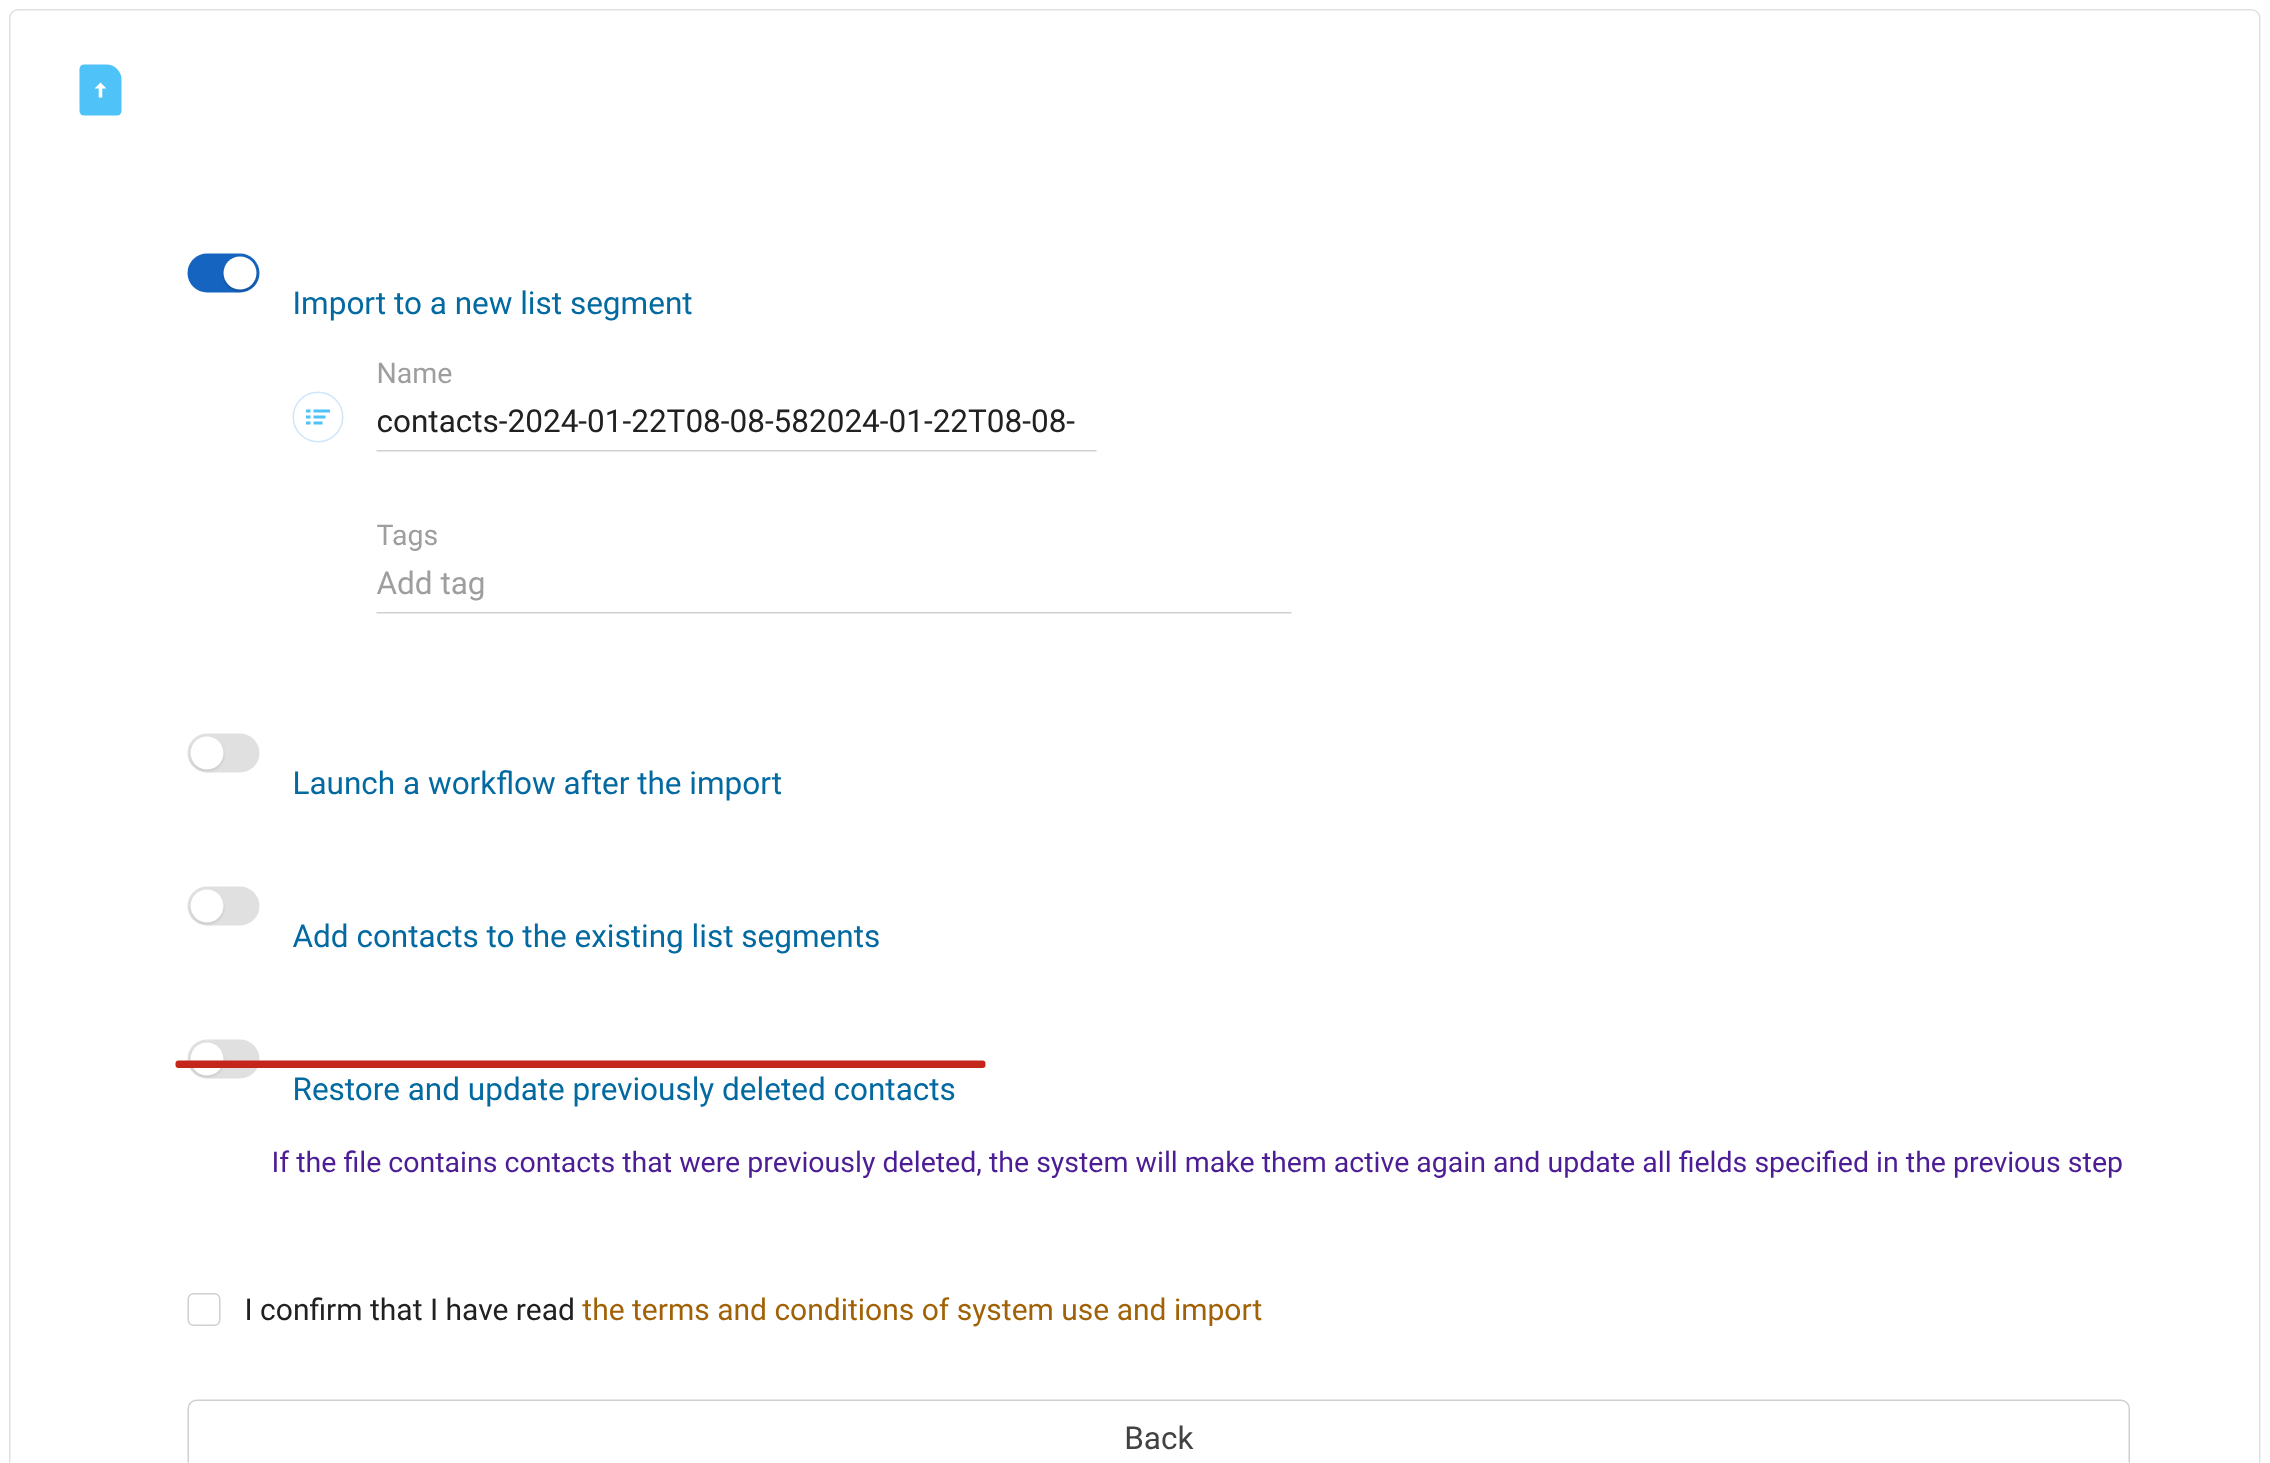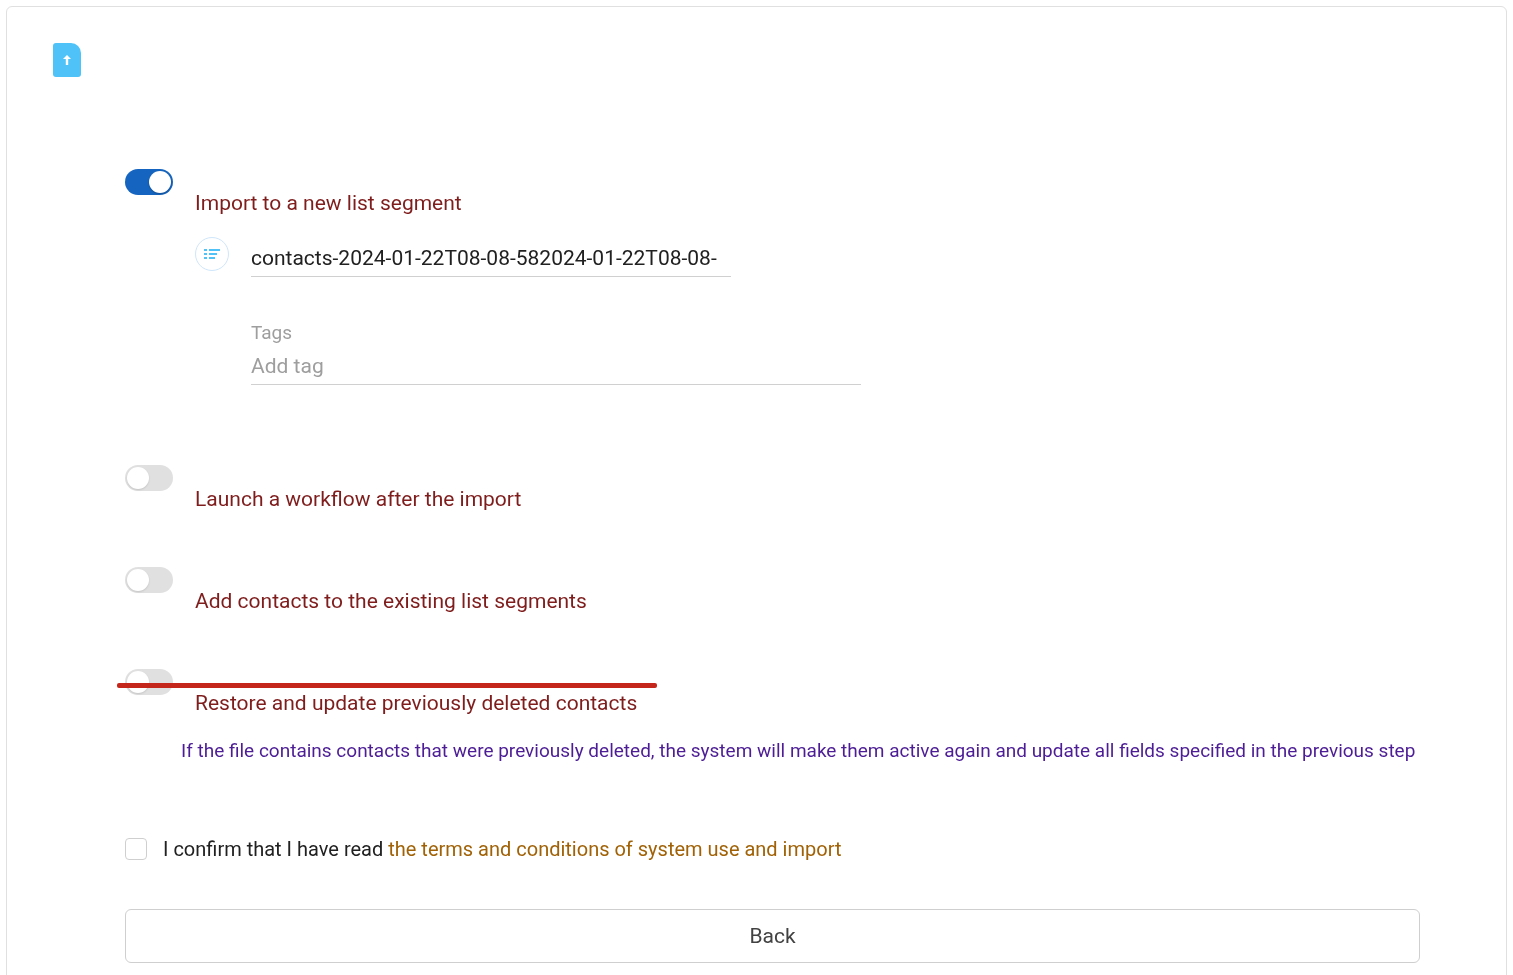--- a/index.html
+++ b/index.html
@@ -76,21 +76,21 @@
     left: 2px;
     box-shadow: 0 1px 2px rgba(0,0,0,0.25);
     transition: left .15s;
   }
   .toggle.on .toggle-knob { left: 24px; }
   .toggle-off .toggle-knob {
     box-shadow: 0 1px 2px rgba(0,0,0,0.12);
   }
   .toggle-label {
     font-size: 21px;
-    color: #7f1d1d;
+    color: #0369a1;
     margin-top: 42px;
   }
 
   
   .nested {
     padding-left: 70px;
     margin-top: 18px;
     margin-bottom: 60px;
   }
   .nested-row {
@@ -227,20 +227,21 @@
           <svg width="16" height="12" viewBox="0 0 16 12">
             <rect x="0" y="1" width="3" height="2" fill="#4fc3f7"></rect>
             <rect x="5" y="1" width="11" height="2" fill="#4fc3f7"></rect>
             <rect x="0" y="5" width="3" height="2" fill="#4fc3f7"></rect>
             <rect x="5" y="5" width="8" height="2" fill="#4fc3f7"></rect>
             <rect x="0" y="9" width="3" height="2" fill="#4fc3f7"></rect>
             <rect x="5" y="9" width="6" height="2" fill="#4fc3f7"></rect>
           </svg>
         </div>
         <div class="field">
+          <label class="field-label">Name</label>
           <input class="field-input" type="text" value="contacts-2024-01-22T08-08-582024-01-22T08-08-" style="">
         </div>
       </div>
 
       <div class="field-group2">
         <div class="field field-wide">
           <label class="field-label">Tags</label>
           <input class="field-input placeholder-style" type="text" placeholder="Add tag" style="">
         </div>
       </div>

